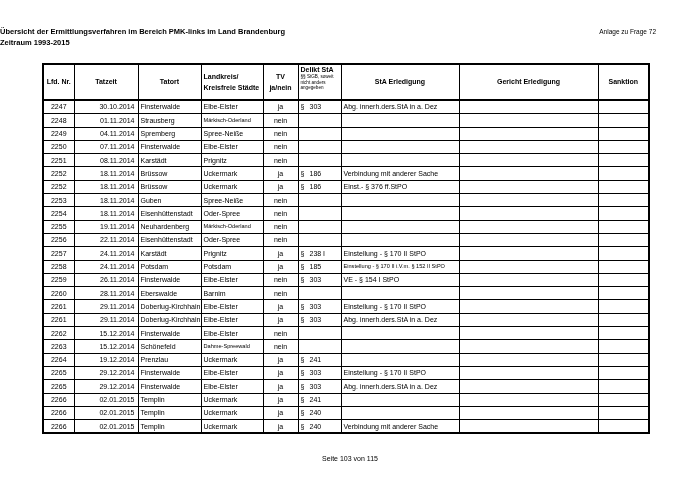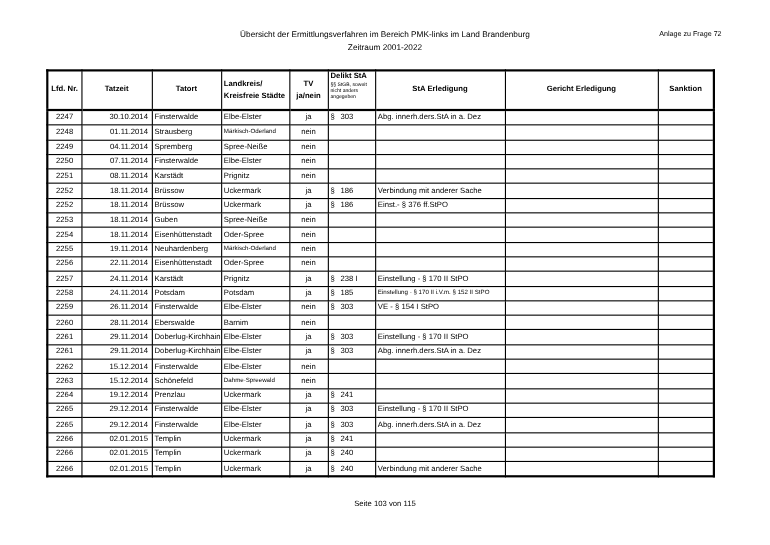--- a/index.html
+++ b/index.html
@@ -3,22 +3,22 @@
 <meta charset="utf-8">
 <style>
   html,body{margin:0;padding:0;}
   body{
     width:700px;height:495px;background:#ffffff;
     font-family:"Liberation Sans","DejaVu Sans",sans-serif;
     color:#000;position:relative;overflow:hidden;
   }
   .page{position:absolute;inset:0;}
   .title-block{
-    position:absolute;top:27px;left:0;width:700px;text-align:center;
-    font-weight:normal;font-size:7.5px;line-height:1.45;
+    position:absolute;top:27px;left:0;width:700px;text-align:left;
+    font-weight:bold;font-size:7.5px;line-height:1.45;
   }
   .annotation{
     position:absolute;top:28px;right:44px;font-size:6.5px;
   }
   table.cases{
     position:absolute;left:42px;top:63px;width:606px;
     border-collapse:collapse;table-layout:fixed;
     border:2px solid #000;
   }
   th,td{
@@ -44,21 +44,21 @@
     position:absolute;top:455px;left:0;width:700px;text-align:center;font-size:7px;
   }
 </style>
 </head>
 <body>
 
 <div class="page">
 
   <div class="title-block">
     <div>Übersicht der Ermittlungsverfahren im Bereich PMK-links im Land Brandenburg</div>
-    <div>Zeitraum 2001-2022</div>
+    <div>Zeitraum 1993-2015</div>
   </div>
   <div class="annotation">Anlage zu Frage 72</div>
 
   <table class="cases">
     <colgroup>
       <col style="width:31px">
         <col style="width:64px">
         <col style="width:63px">
       <col style="width:62px">
         <col style="width:35px">

